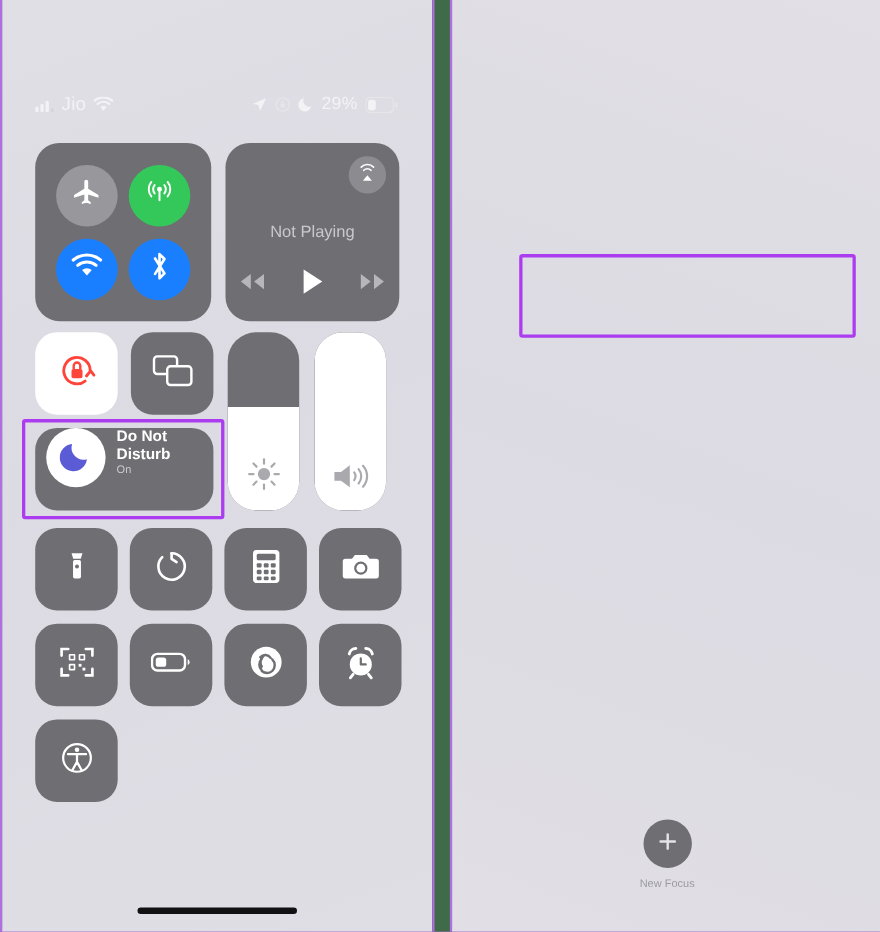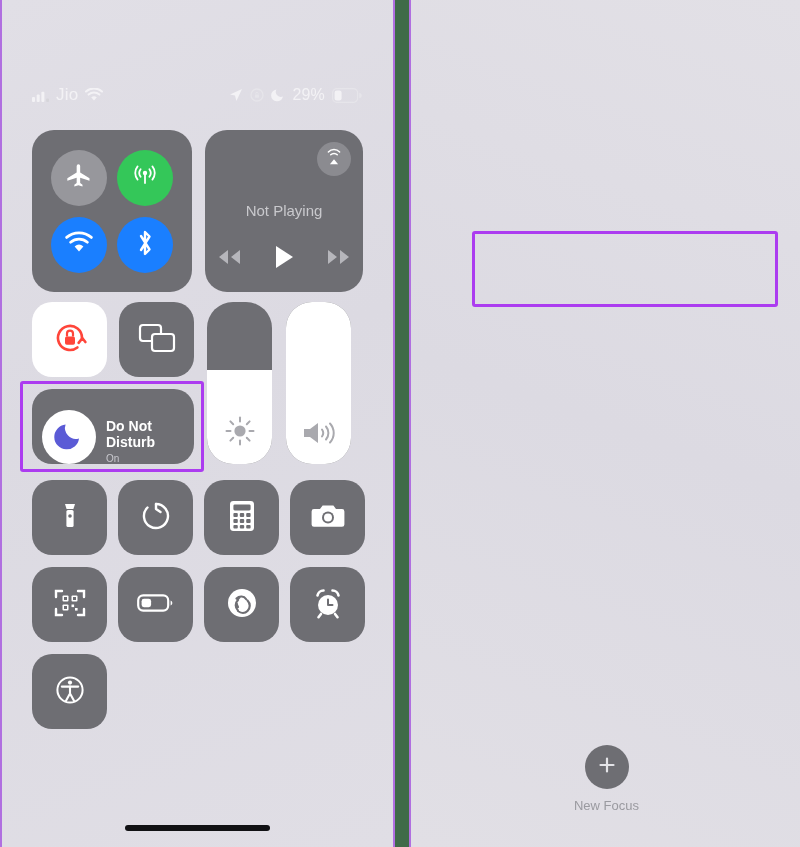--- a/index.html
+++ b/index.html
@@ -79,21 +79,21 @@
 
   .rot-tile { left: 30px; top: 302px; width: 75px; height: 75px;
     background: #ffffff; border-radius: 20px;
     display: flex; align-items: center; justify-content: center; }
   .mirror-tile { left: 117px; top: 302px; width: 75px; height: 75px;
     border-radius: 20px; display: flex; align-items: center; justify-content: center; }
 
   
   .dnd-tile {
     left: 30px; top: 389px; width: 162px; height: 75px;
-    border-radius: 20px; display: flex; align-items: flex-end; padding-left: 10px; gap: 10px;
+    border-radius: 20px; display: flex; align-items: flex-start; padding-left: 10px; gap: 10px;
   }
   .dnd-circle { width: 54px; height: 54px; border-radius: 50%; background: #fff;
     display: flex; align-items: center; justify-content: center; flex: none; }
   .dnd-text { display: flex; flex-direction: column; line-height: 1.12; }
   .dnd-name { color: #ffffff; font-size: 14px; font-weight: 600; }
   .dnd-state { color: #c9c9ce; font-size: 10px; margin-top: 2px; }
 
   
   .slider { position: absolute; width: 65px; height: 162px; border-radius: 26px;
     background: #6e6e73; overflow: hidden; }
@@ -111,21 +111,21 @@
 
   
   .highlight { position: absolute; border: 3px solid #ac3cf0; border-radius: 3px; }
   .hl-left  { left: 18px; top: 381px; width: 184px; height: 91px; }
   .hl-right { left: 470px; top: 231px; width: 306px; height: 76px; }
 
   .new-focus { position: absolute; left: 409px; top: 745px; width: 391px;
     display: flex; flex-direction: column; align-items: center; }
   .new-focus-btn { width: 44px; height: 44px; border-radius: 50%; background: #6e6e73;
     display: flex; align-items: center; justify-content: center; }
-  .new-focus-label { margin-top: 9px; font-size: 13px; color: #9a9aa0; }
+  .new-focus-label { margin-top: 9px; font-size: 10px; color: #9a9aa0; }
 
   
   .home-indicator { position: absolute; bottom: 16px; height: 6px; border-radius: 3px;
     background: #111114; }
   .home-left { left: 123px; width: 145px; }
 </style>
 </head>
 <body>
 
 <div class="screenshot">

